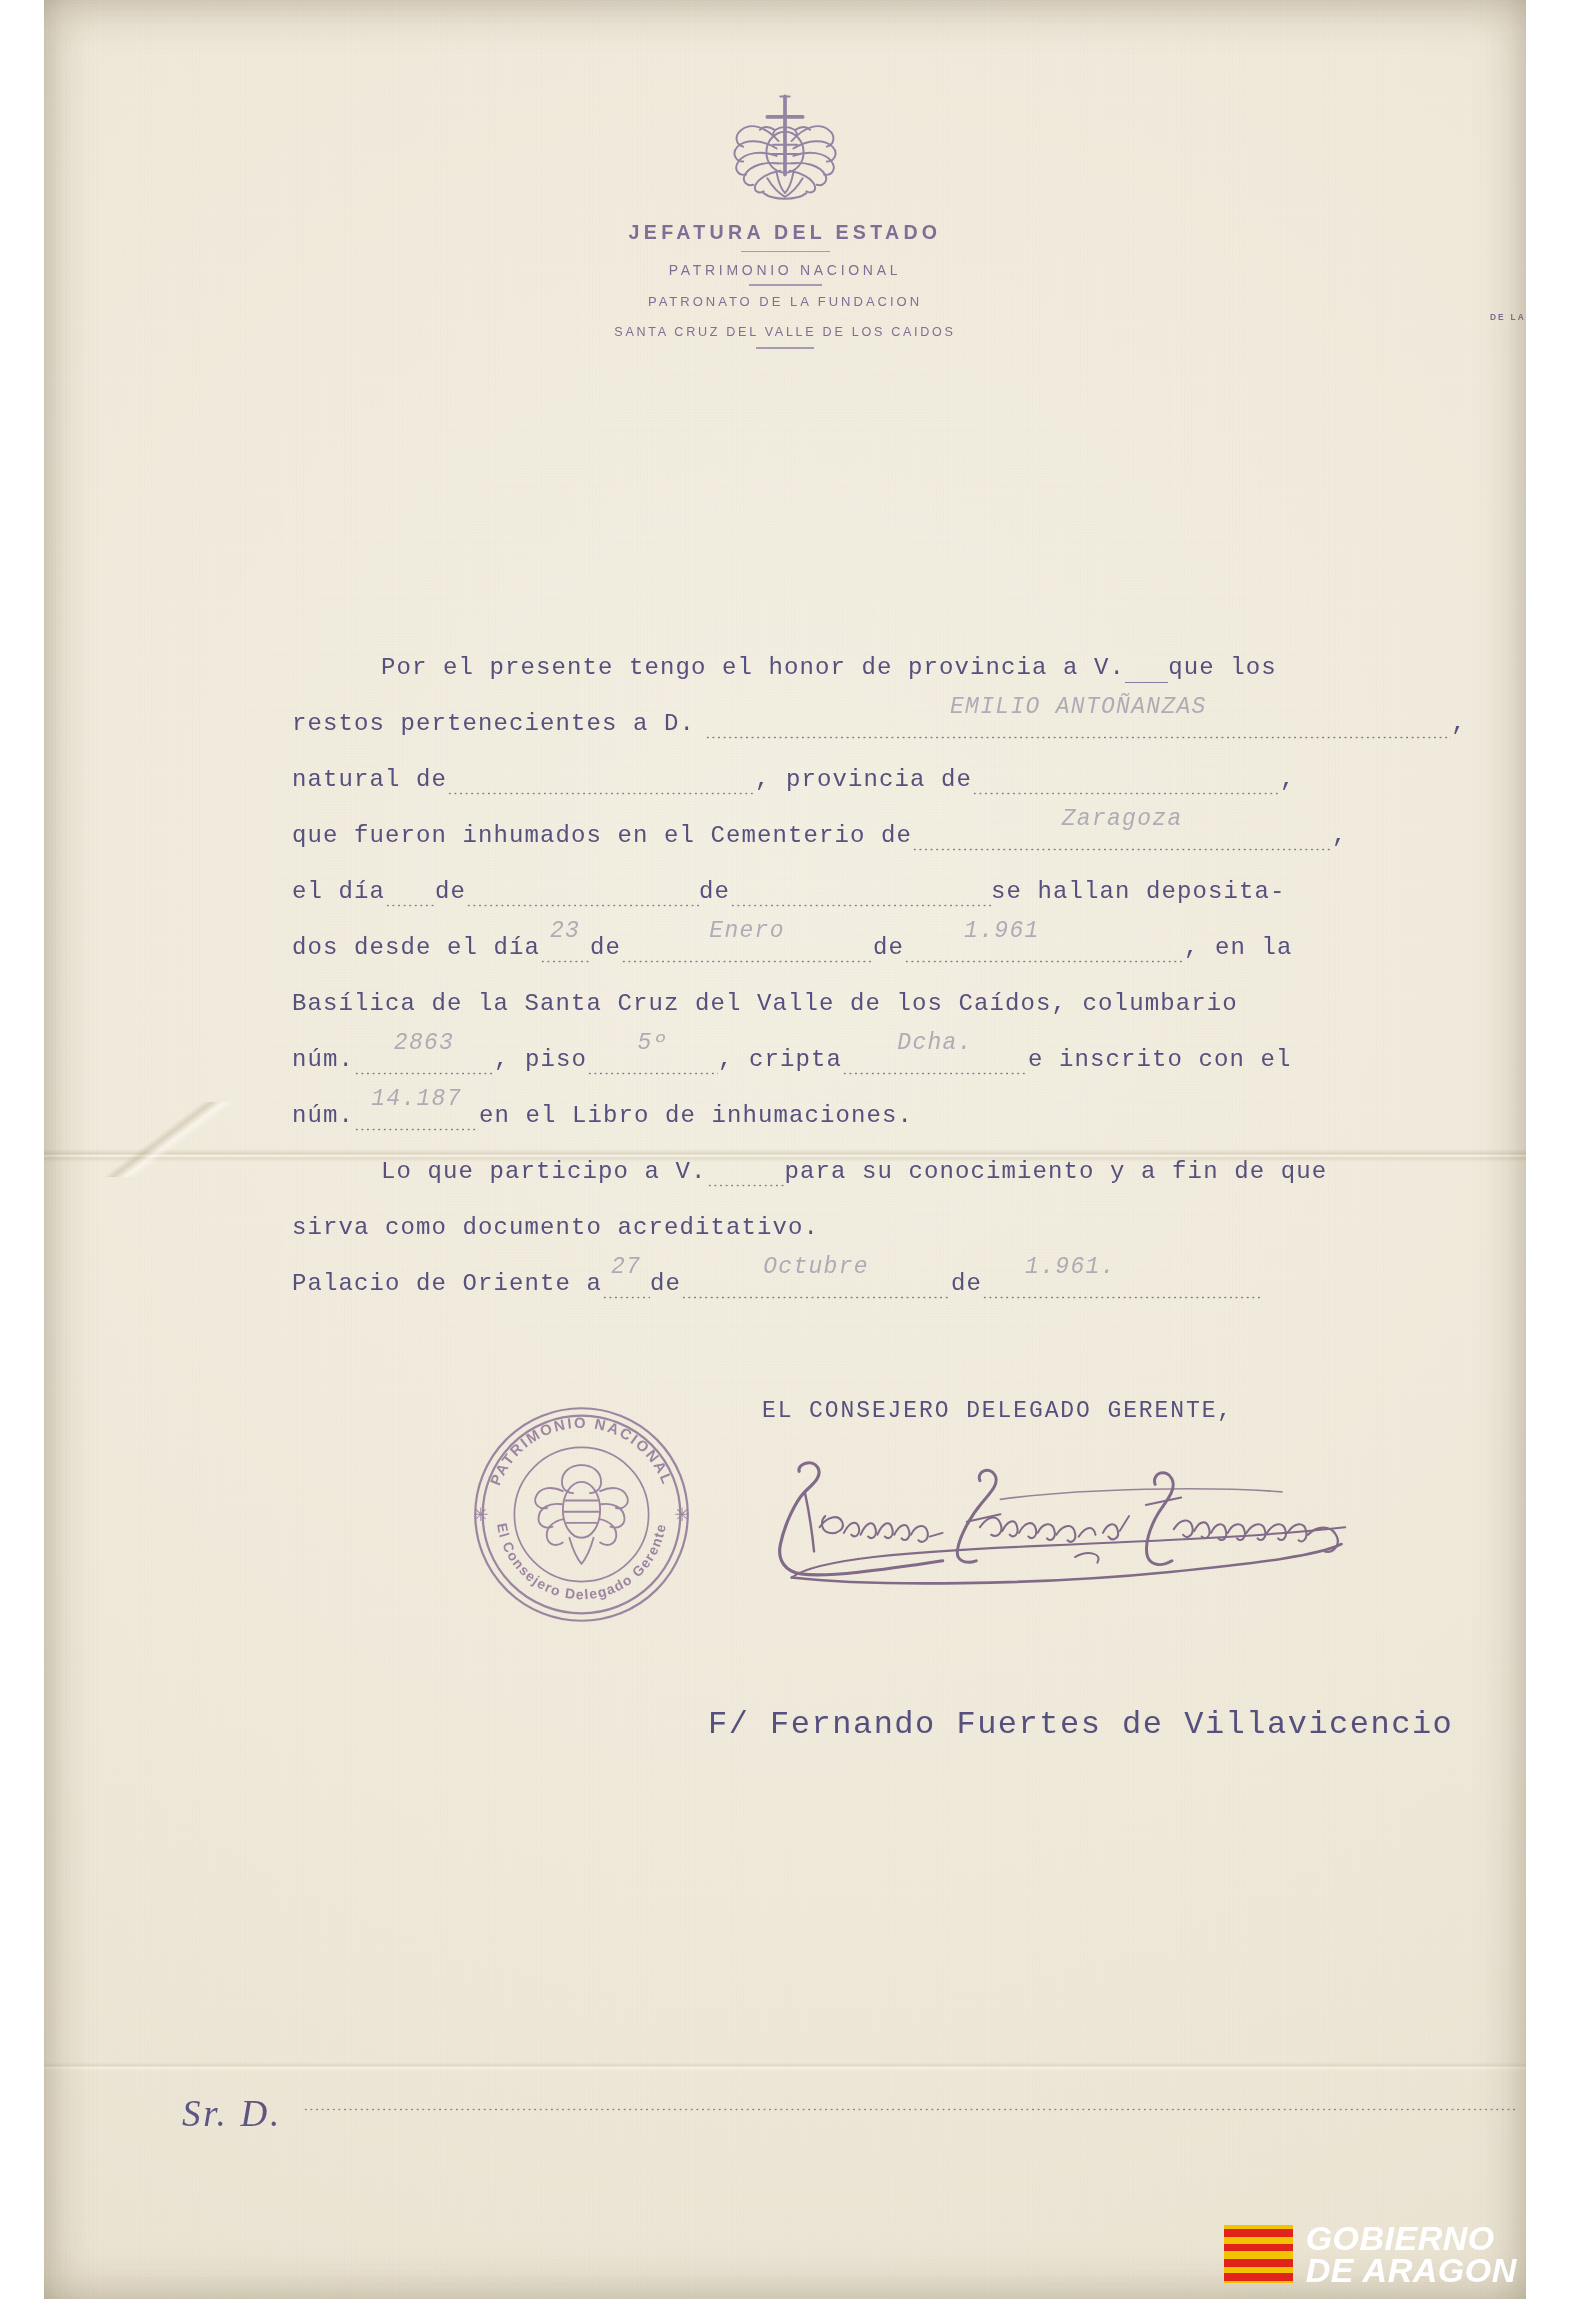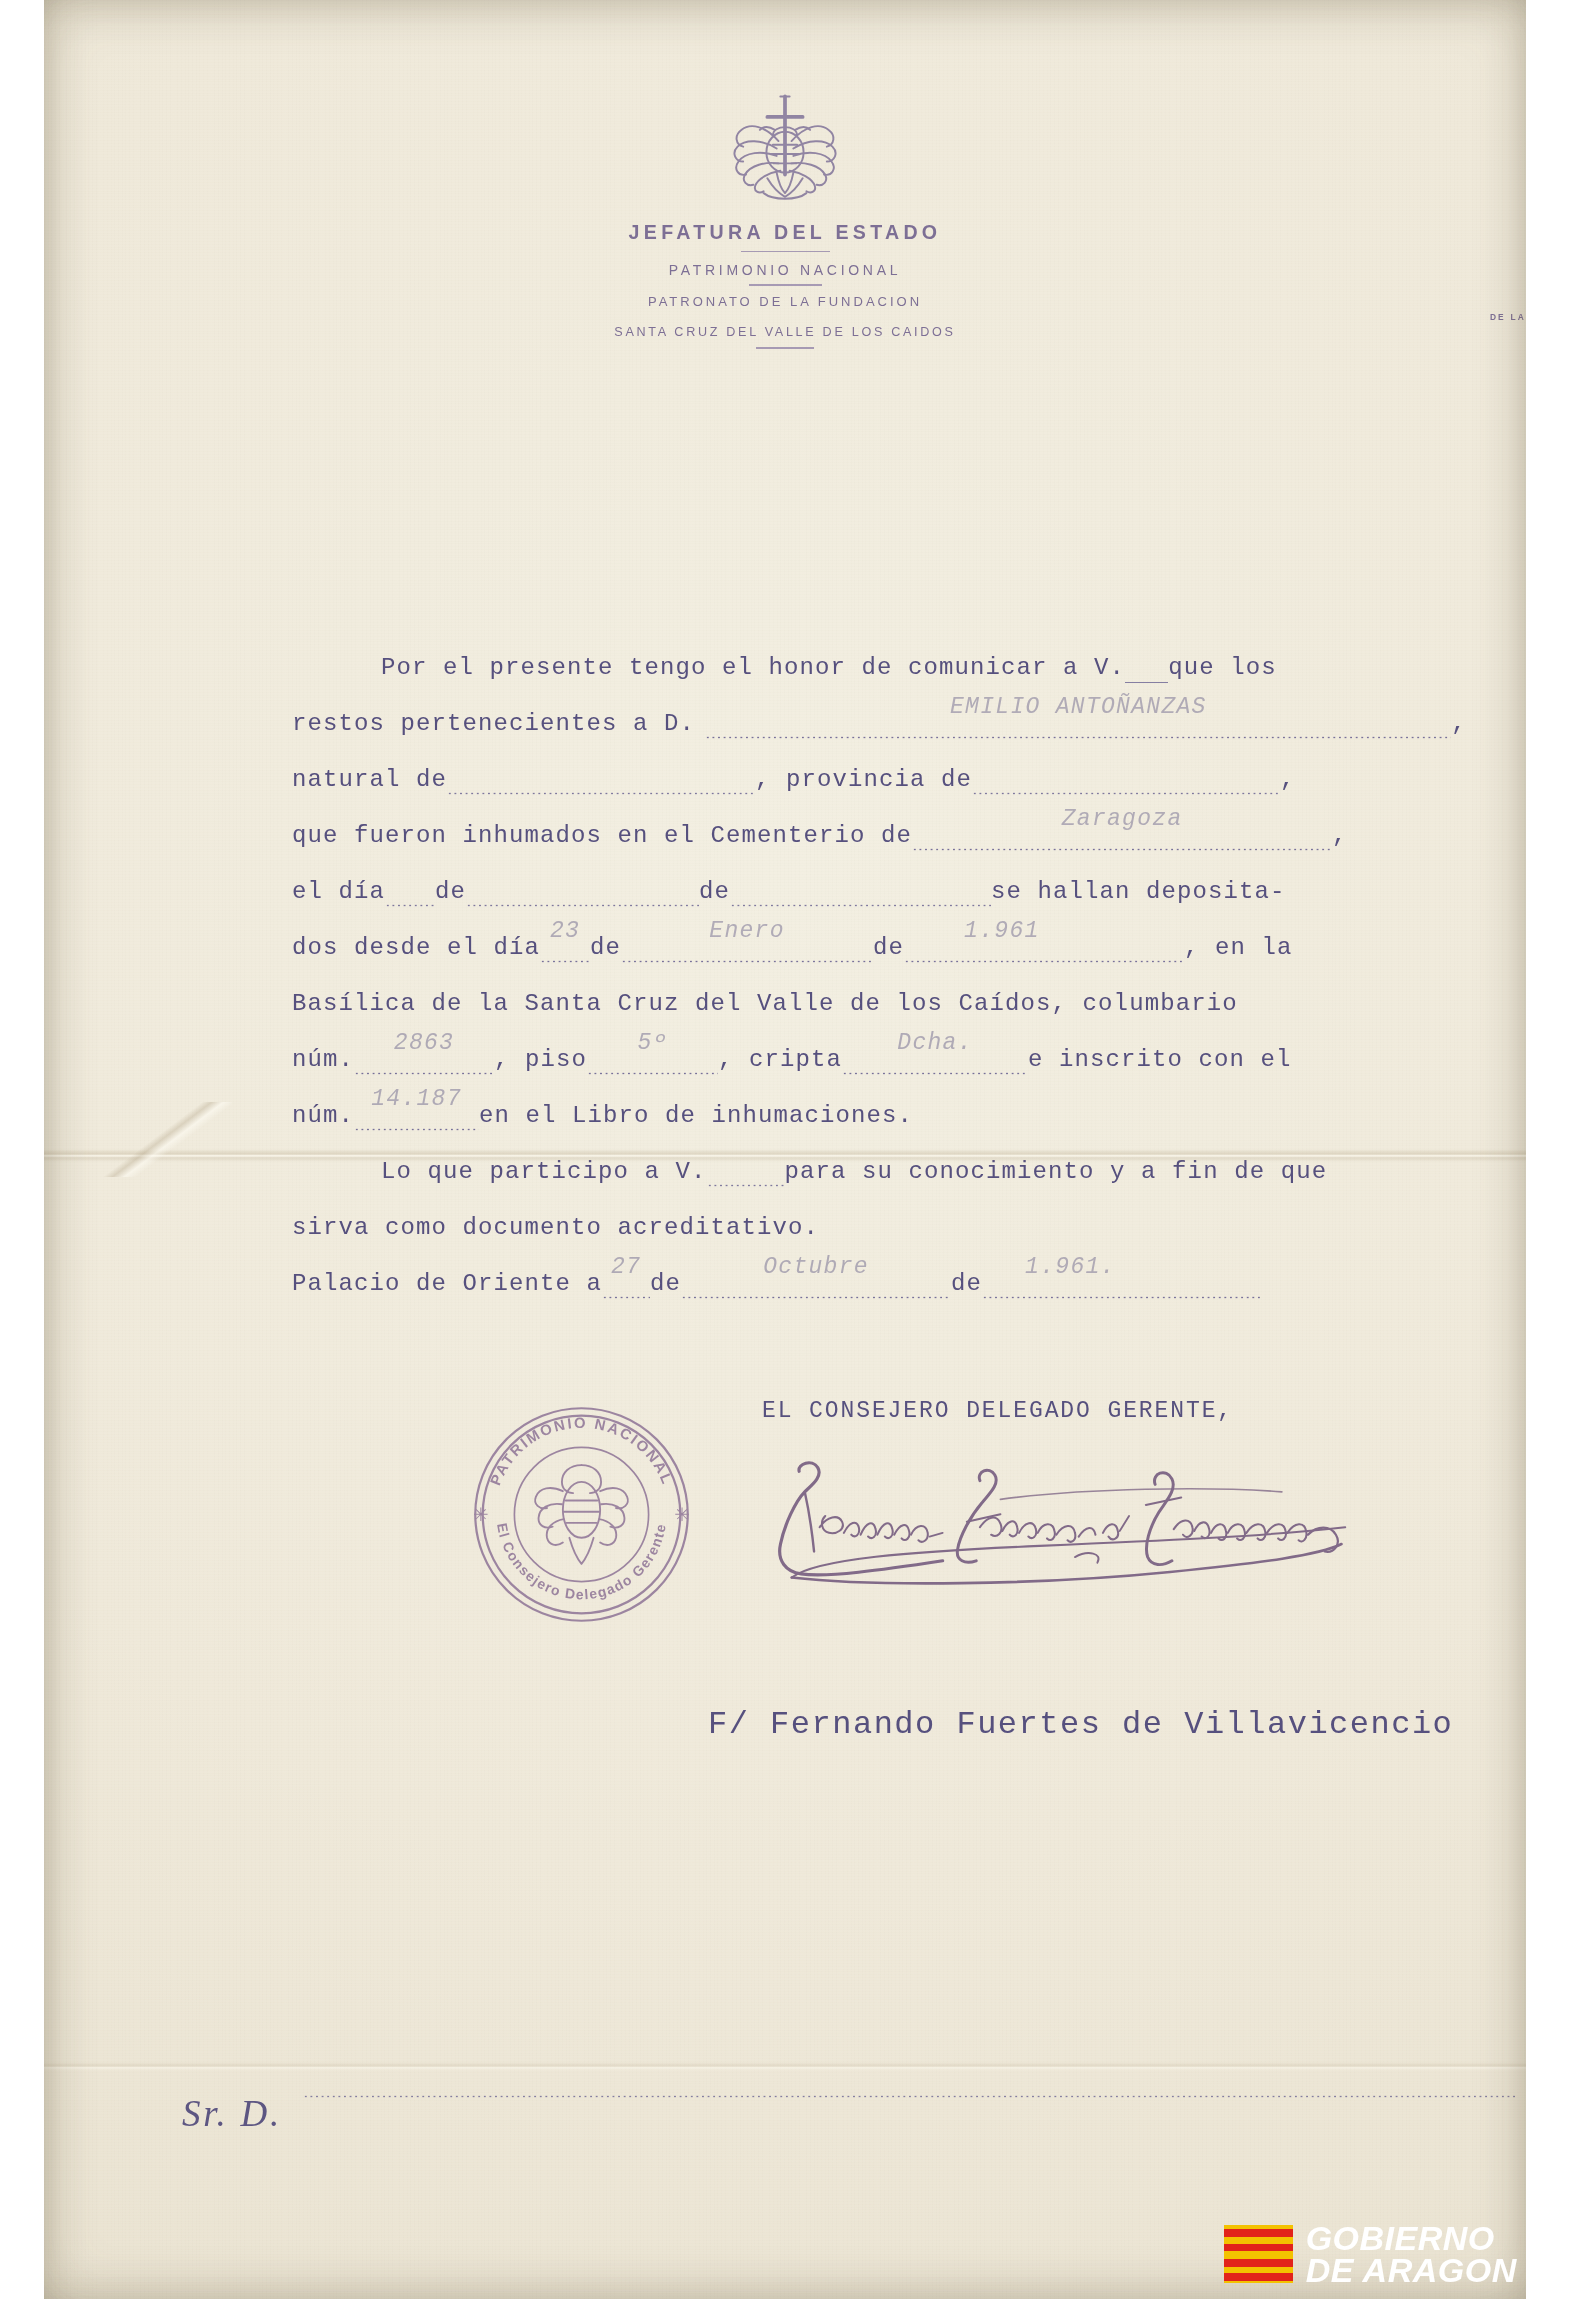--- a/index.html
+++ b/index.html
@@ -247,21 +247,21 @@
     letter-spacing: 1.5px;
     white-space: nowrap;
   }
 
   
   #addressee {
     position: absolute;
     left: 138px;
     top: 2095px;
     display: flex;
-    align-items: flex-start;
+    align-items: center;
     width: 1333px;
   }
   #addressee-label {
     font-family: "Liberation Serif", serif;
     font-style: italic;
     font-size: 37px;
     color: #5d5682;
     letter-spacing: 2.8px;
     line-height: 1;
     white-space: nowrap;
@@ -369,21 +369,21 @@
 
     <div class="lh-line" id="lh-3">PATRONATO DE LA FUNDACION</div>
     <div class="lh-line" id="lh-4">DE LA</div>
     <div class="lh-line" id="lh-5">SANTA CRUZ DEL VALLE DE LOS CAIDOS</div>
     <div class="lh-rule tiny"></div>
   </div>
 
   <div id="body-block">
 
     <div class="bline indent">
-      <span class="t">Por el presente tengo el honor de comunicar a V.</span>
+      <span class="t">Por el presente tengo el honor de provincia a V.</span>
       <span class="dots solid" style="width:43px"></span>
       <span class="t">que los</span>
     </div>
 
     <div class="bline">
       <span class="t">restos pertenecientes a D.</span>
       <span class="sp"></span>
       <span class="filled" style="width:746px">
         <span>EMILIO ANTOÑANZAS</span>
       </span>

